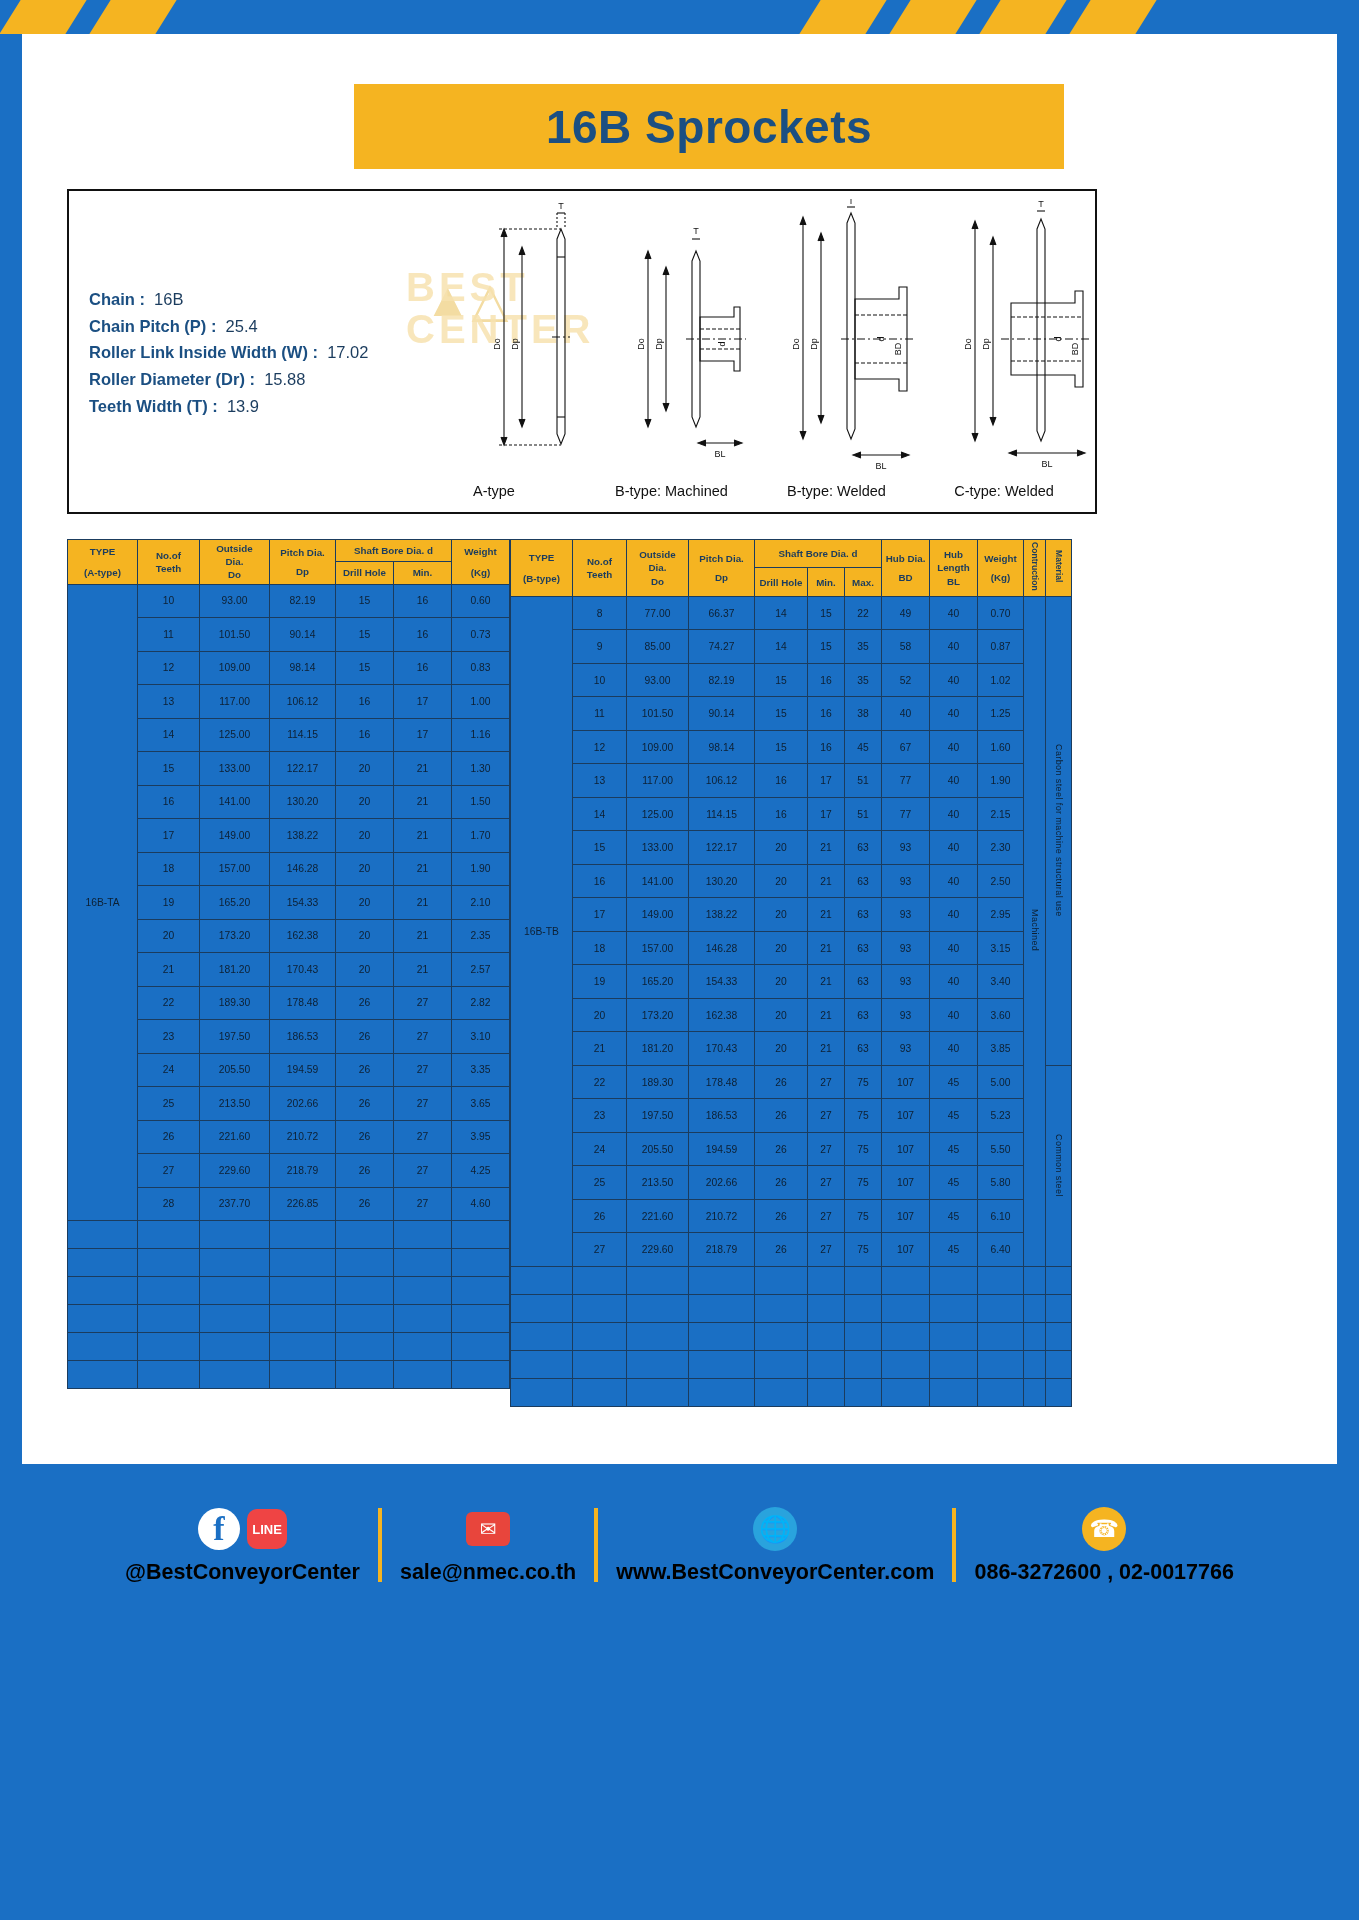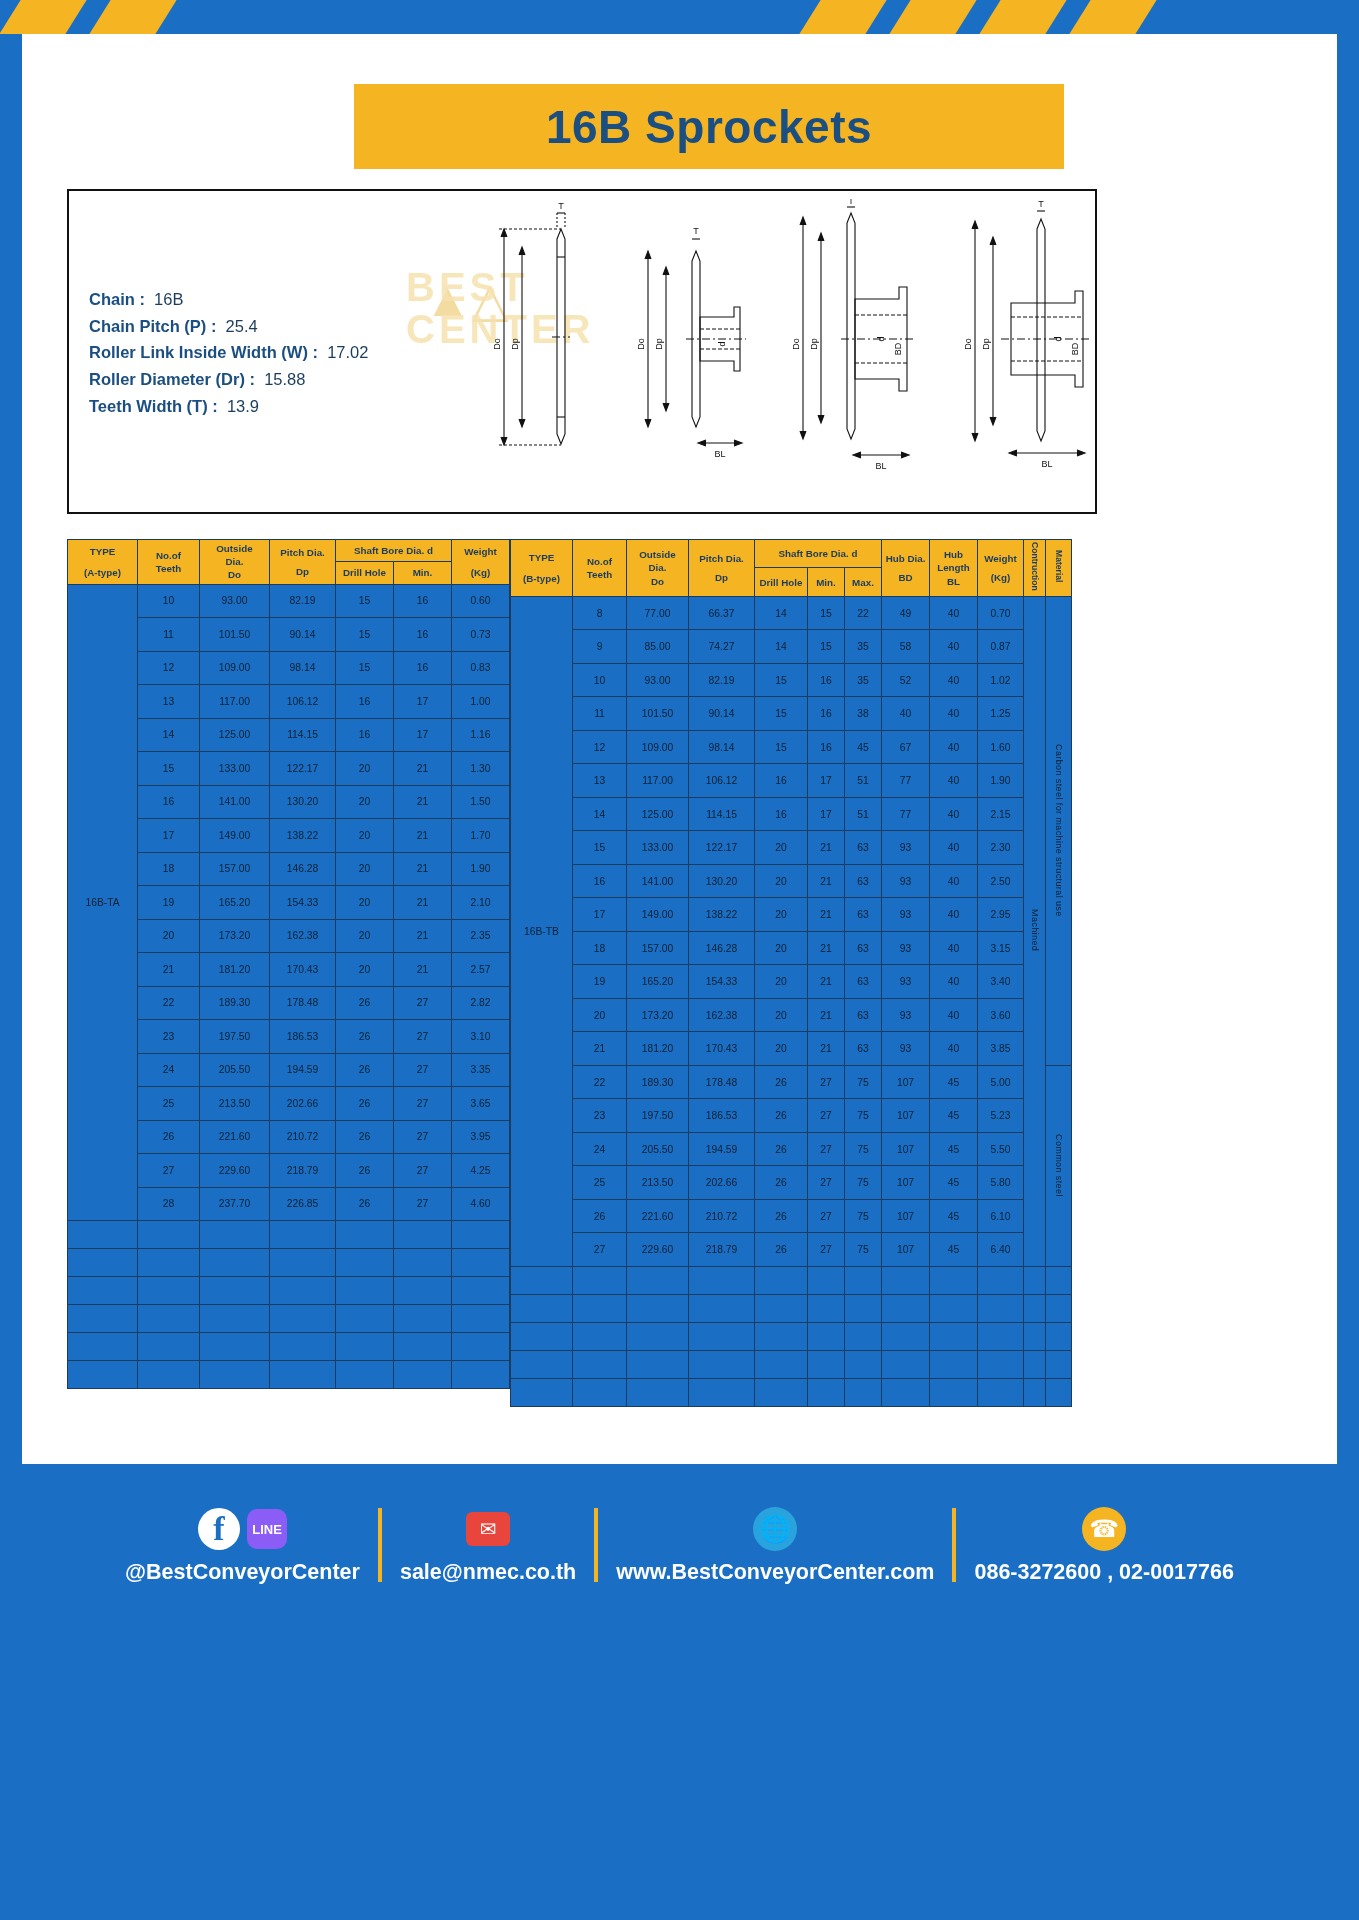--- a/index.html
+++ b/index.html
@@ -88,29 +88,29 @@
   .footer {
     position:absolute; left:0; top:1478px; width:1359px; height:442px;
     background:#1a6fc4;
   }
   .footer-row {
     position:absolute; left:0; top:26px; width:1359px;
     display:flex; align-items:center; justify-content:center; gap:0px;
   }
   .fgroup { display:flex; flex-direction:column; align-items:center; }
   .ficons { display:flex; align-items:center; gap:7px; height:50px; }
-  .flabel { color:#ffffff; font-size:21.5px; font-weight:bold; margin-top:6px; white-space:nowrap; }
+  .flabel { color:#000000; font-size:21.5px; font-weight:bold; margin-top:6px; white-space:nowrap; }
   .vsep { width:4px; height:74px; background:#f5b421; margin:0 18px; }
   .fb {
     width:42px;height:42px;border-radius:50%;background:#fff;color:#1a6fc4;
     font-size:34px;font-weight:bold;display:flex;align-items:center;justify-content:center;
     font-family:"Liberation Serif", serif; line-height:1;
   }
   .line-badge {
-    width:40px;height:40px;border-radius:10px;background:#8b5cf6;color:#fff;
+    width:40px;height:40px;border-radius:10px;background:#ef4444;color:#fff;
     font-size:13px;font-weight:bold;display:flex;align-items:center;justify-content:center;
   }
   .mail {
     width:44px;height:34px;border-radius:6px;background:#e8453c;
     display:flex;align-items:center;justify-content:center;color:#fff;font-size:20px;
   }
   .globe {
     width:44px;height:44px;border-radius:50%;background:#29a3dd;color:#fff;
     display:flex;align-items:center;justify-content:center;font-size:26px;
   }
@@ -250,20 +250,26 @@
           <line x1="148" y1="12" x2="156" y2="12"></line>
           <text x="152" y="8" text-anchor="middle" fill="#111" stroke="none">T</text>
           <line x1="122" y1="254" x2="194" y2="254"></line>
           <path d="M128,251 L120,254 L128,257" fill="#111"></path>
           <path d="M188,251 L196,254 L188,257" fill="#111"></path>
           <text x="158" y="268" text-anchor="middle" fill="#111" stroke="none">BL</text>
         </g>
       </g>
     </svg>
 
+    <div class="dia-labels">
+      <div style="width:190px">A-type</div>
+      <div style="width:165px">B-type: Machined</div>
+      <div style="width:165px">B-type: Welded</div>
+      <div style="width:170px">C-type: Welded</div>
+    </div>
   </div>
 
   <div class="tbl-wrap tbl-a">
     <table>
       <thead>
         <tr>
           <th rowspan="2" style="width:70px">
             <div>TYPE</div>
             <div style="height:8px"></div>
             <div>(A-type)</div>

